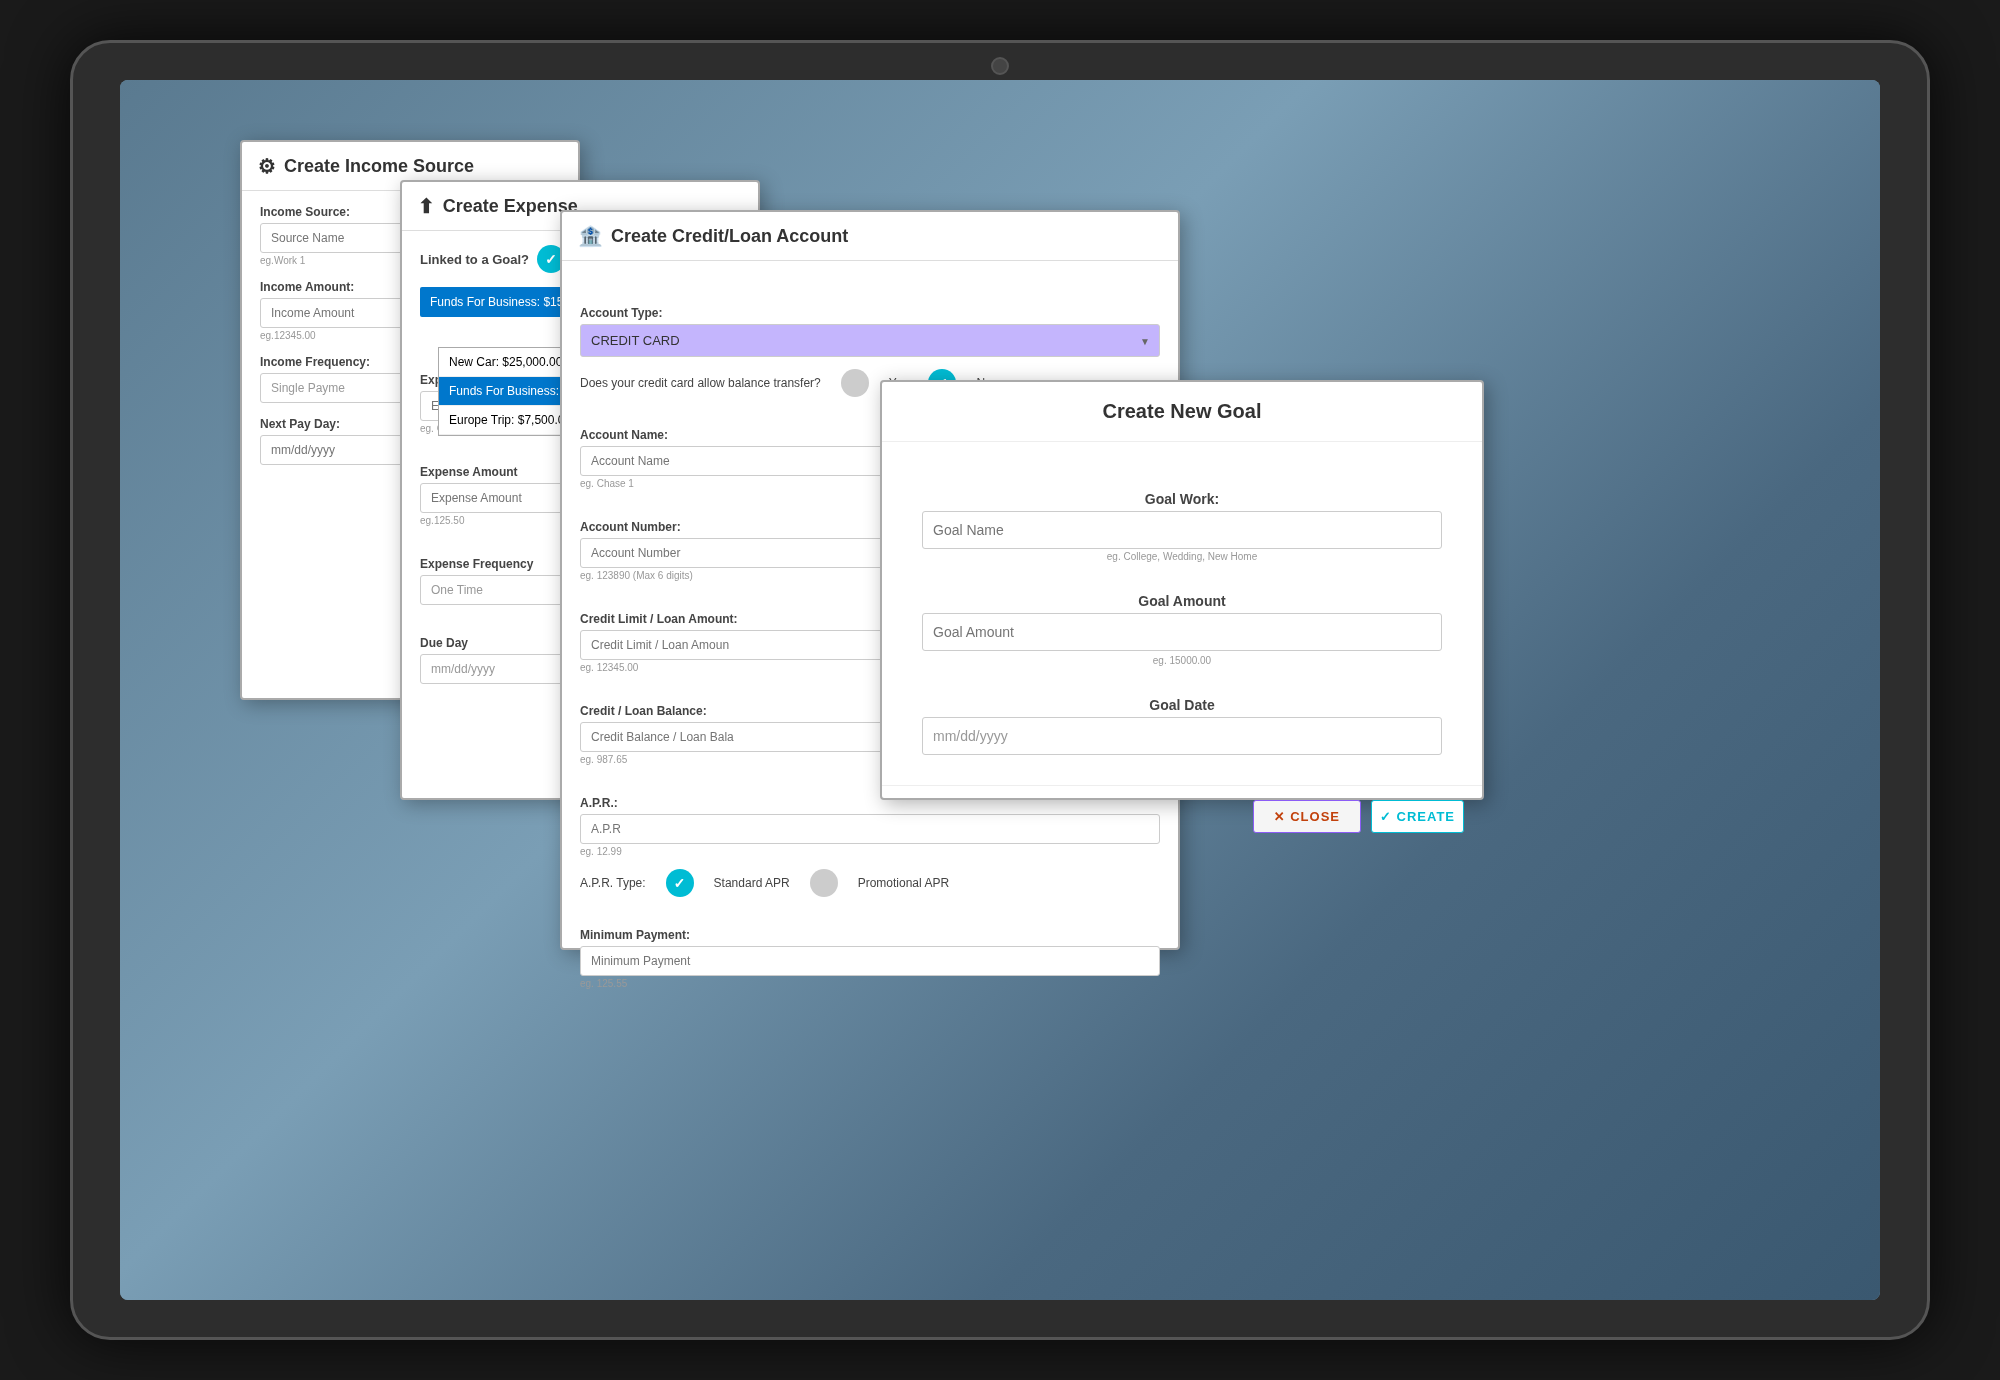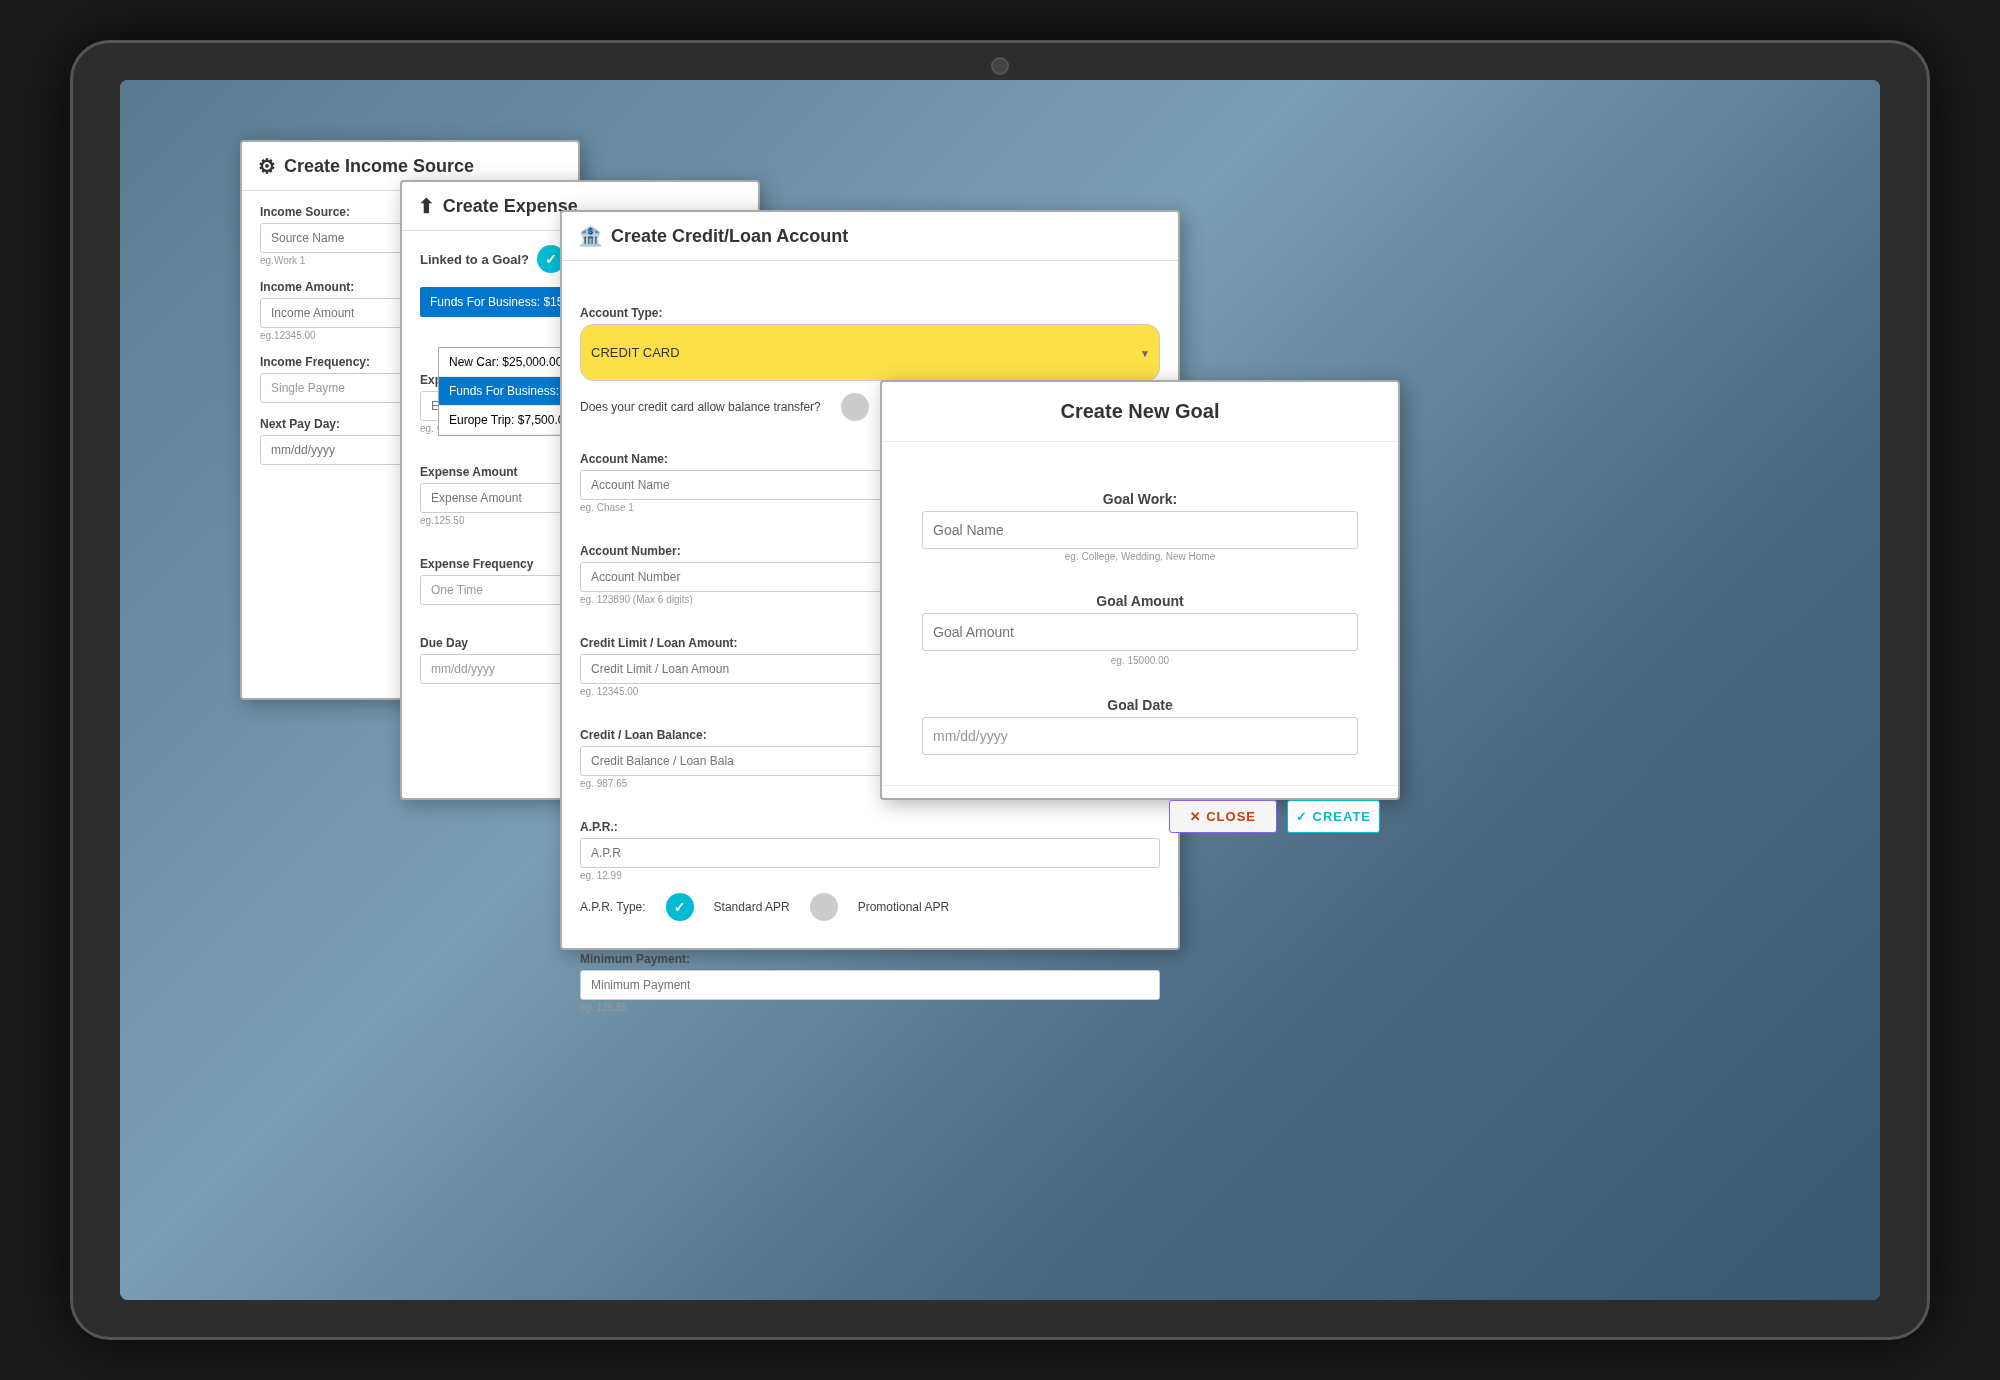--- a/index.html
+++ b/index.html
@@ -105,21 +105,21 @@
       top: 130px;
       width: 620px;
       height: 740px;
       z-index: 3;
     }
 
     
     .dialog-goal {
       left: 760px;
       top: 300px;
-      width: 520px;
+      width: 604px;
       height: 420px;
       z-index: 4;
     }
 
     
     .form-body {
       padding: 14px 18px;
     }
 
     .form-group {
@@ -148,25 +148,25 @@
 
     .form-input-hint {
       font-size: 10px;
       color: #999;
       margin-top: 2px;
     }
 
     .form-select {
       width: 100%;
       border: 1px solid #ccc;
-      border-radius: 13px;
-      padding: 20px 10px;
+      border-radius: 3px;
+      padding: 8px 10px;
       font-size: 13px;
       color: #333;
-      background: #fde047;
+      background: #c4b5fd;
       outline: none;
       appearance: none;
       cursor: pointer;
     }
 
     .select-wrapper {
       position: relative;
     }
 
     .select-wrapper::after {

